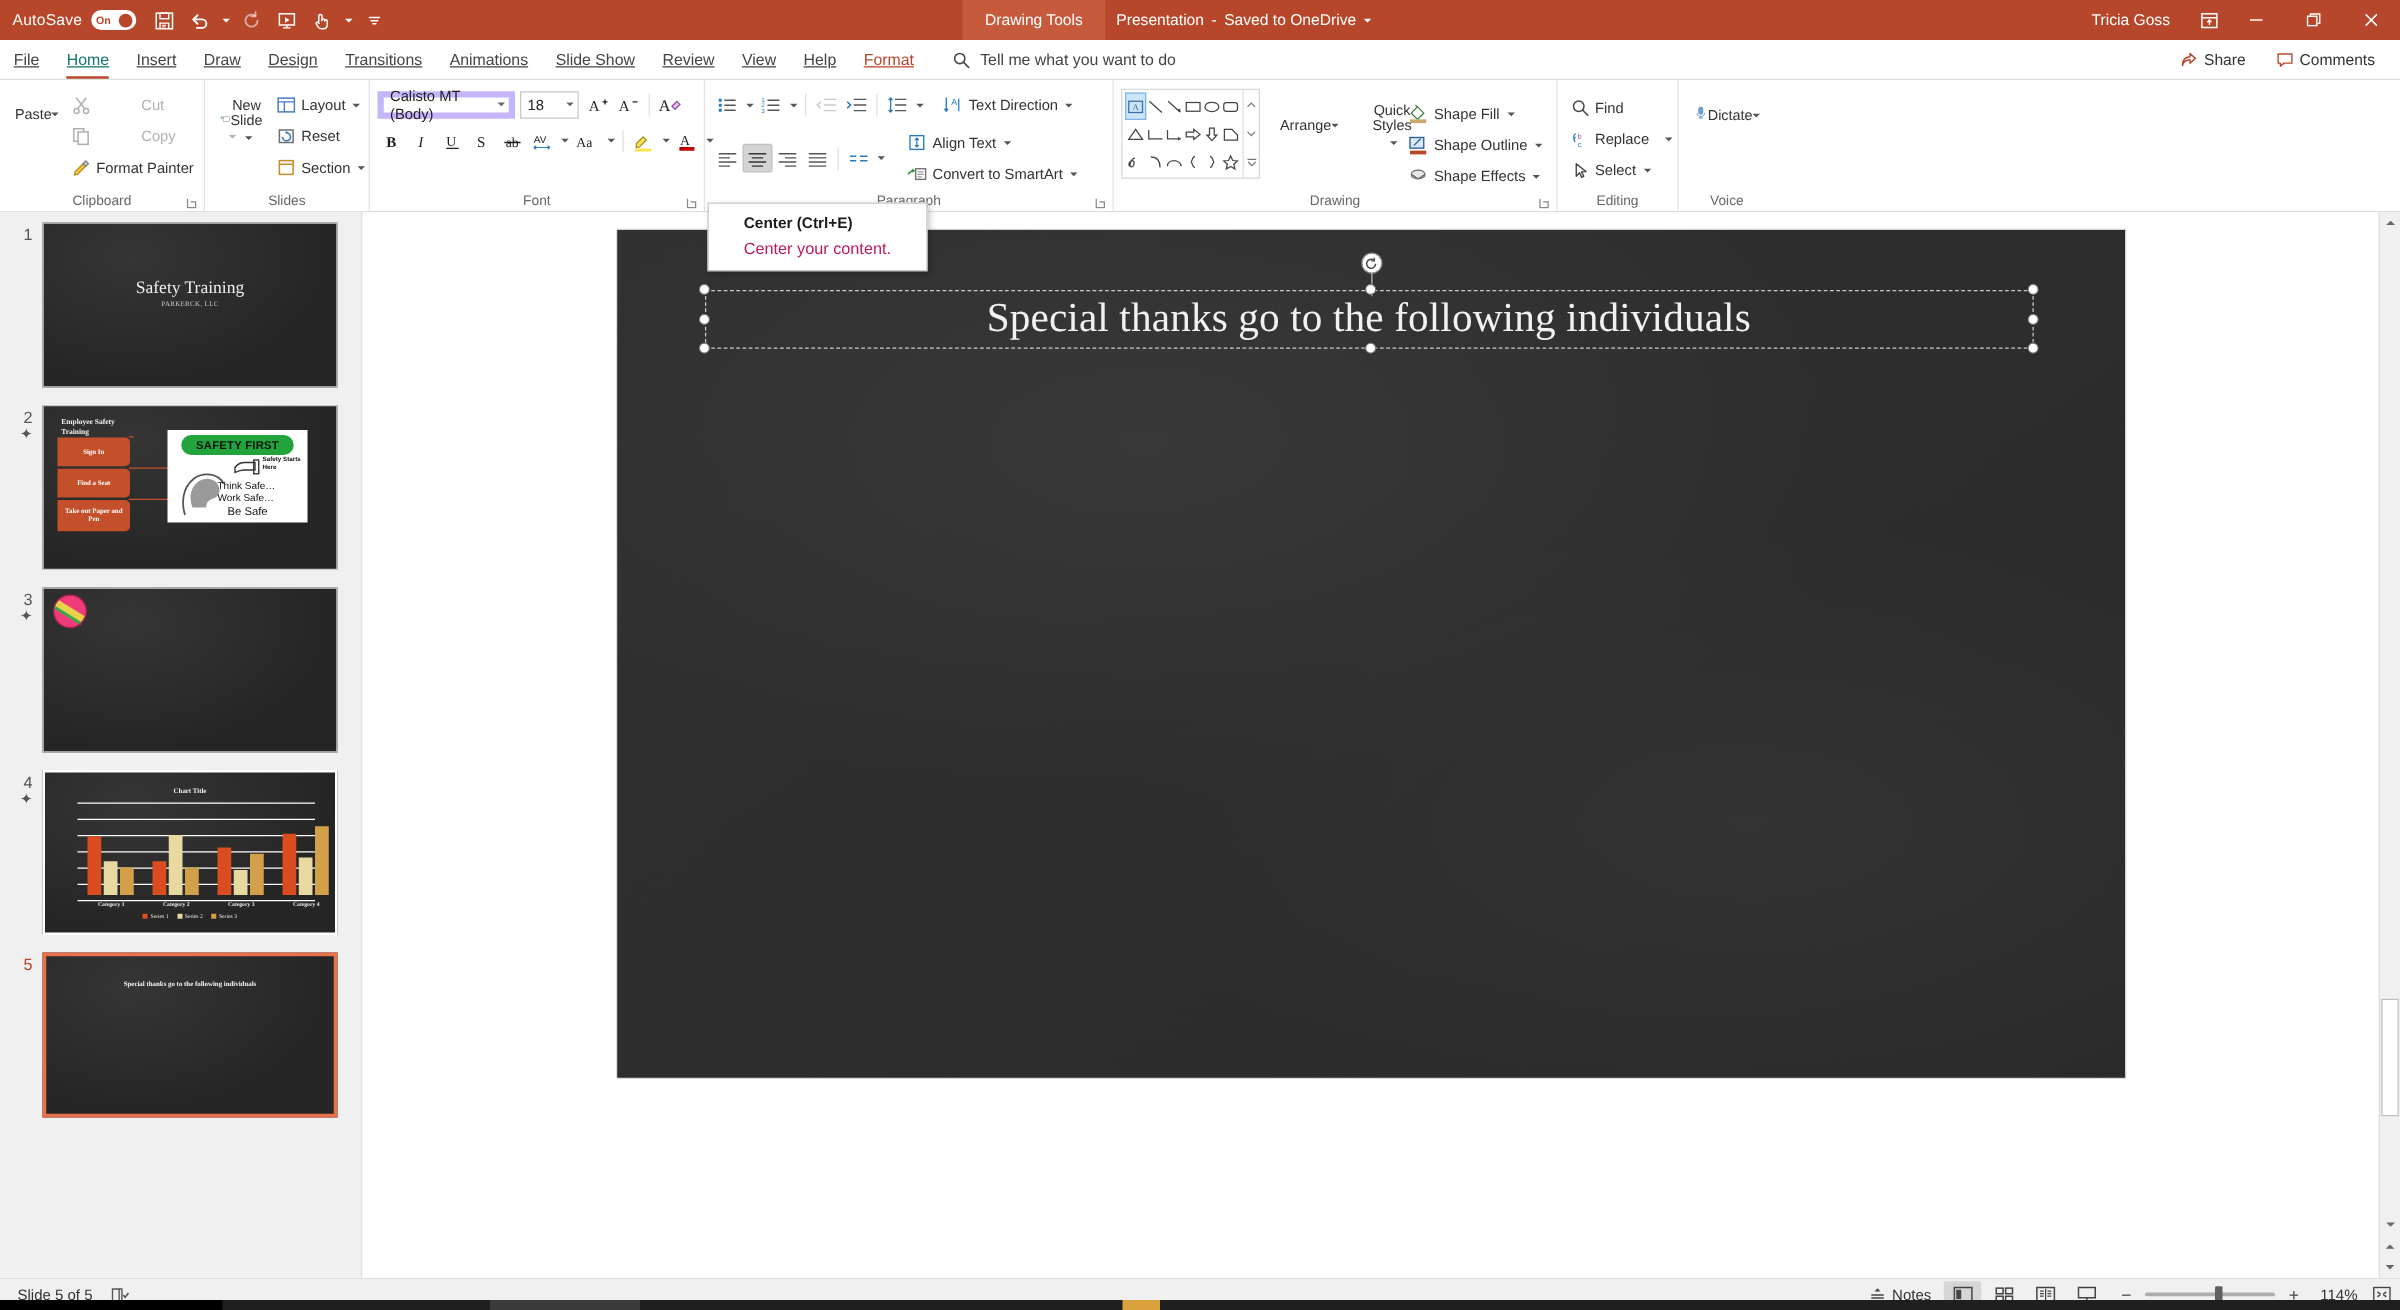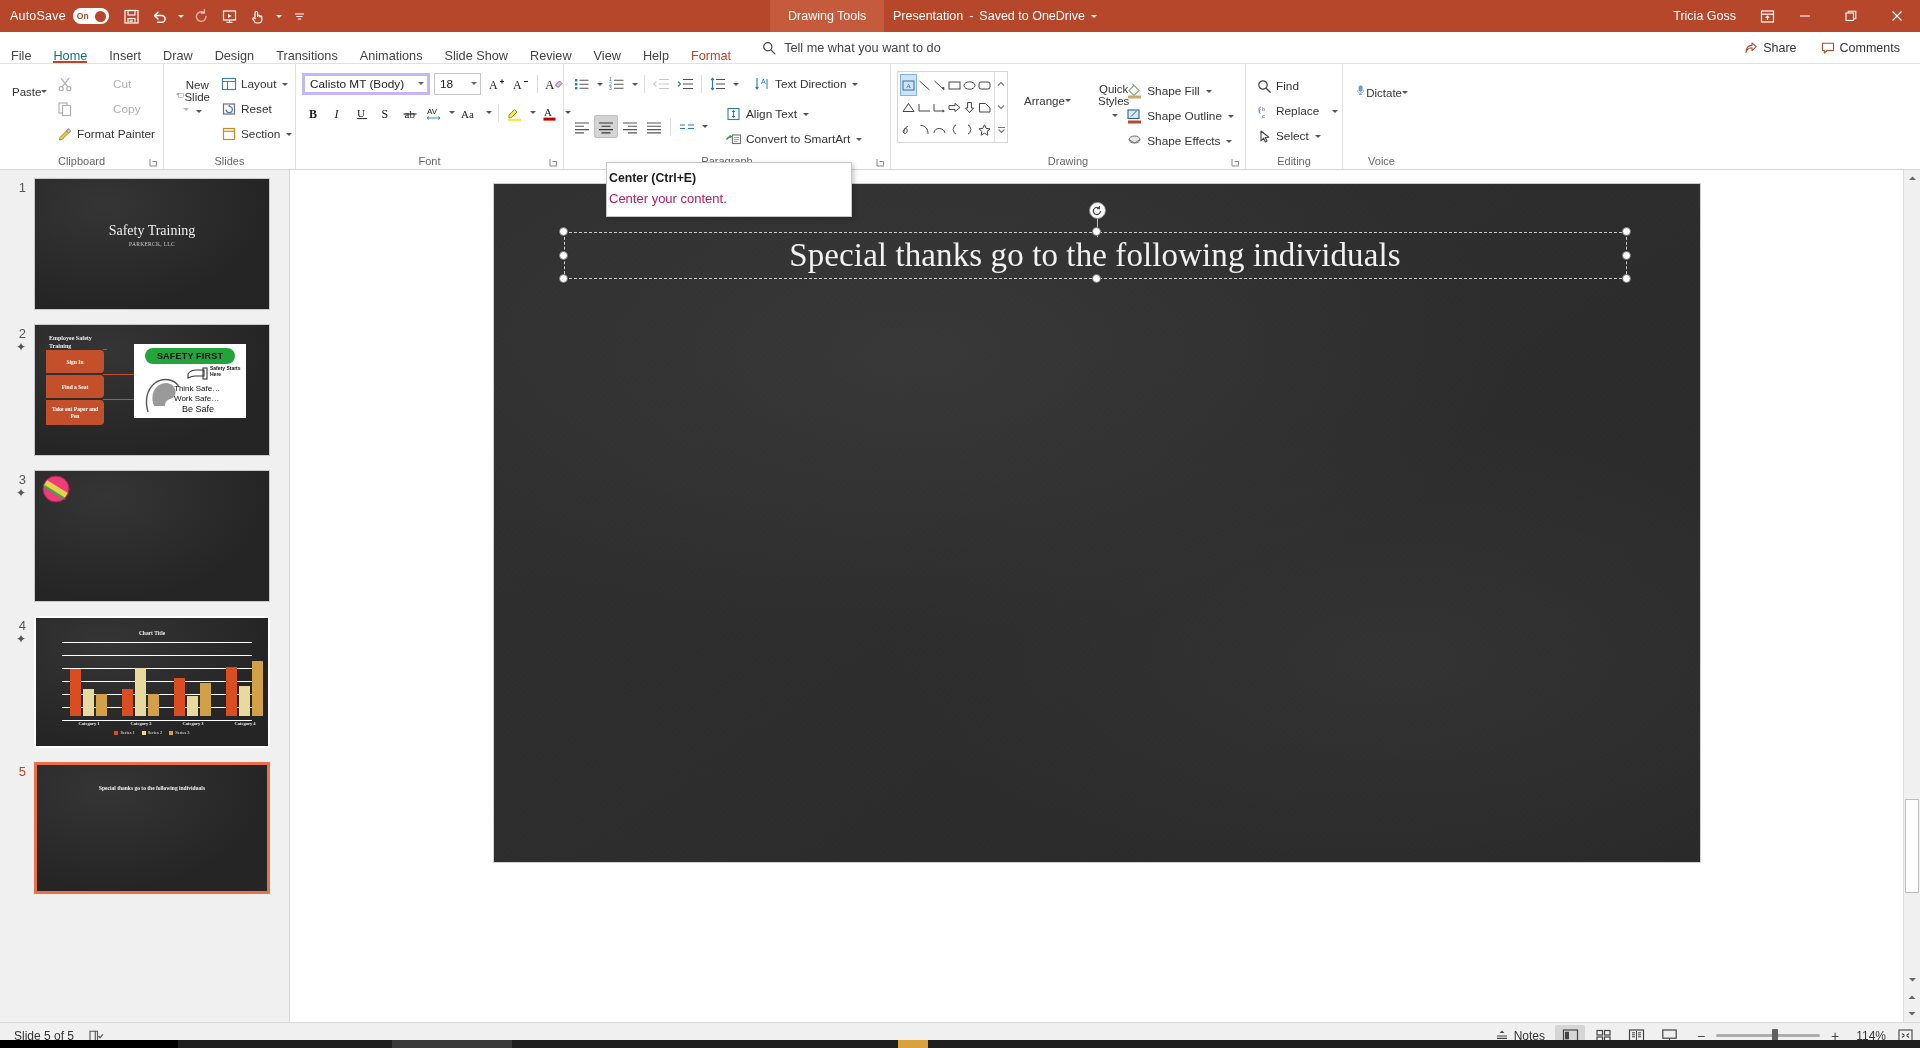--- a/index.html
+++ b/index.html
@@ -52,22 +52,22 @@
   .win-ico { width: 30px; height: 32px; display: flex; align-items: center; justify-content: center; }
   .wbtn { width: 46px; height: 32px; display: flex; align-items: center; justify-content: center; color: #fff; }
 
   
   .tabrow {
     height: 32px; flex: 0 0 32px; background: #fff;
     display: flex; align-items: stretch; position: relative;
     border-bottom: 1px solid #e1e1e1;
   }
   .tab {
-    display: flex; align-items: flex-end; padding: 0 11px;
-    font-size: 12.7px; color: #444; position: relative; cursor: default;
+    display: flex; align-items: center; padding: 0 11px;
+    font-size: 12.7px; color: #444; position: relative; cursor: default; text-decoration: underline;
   }
   .tab.active { color: #0f766e; }
   .tab.active::after {
     content: ''; position: absolute; left: 11px; right: 11px; bottom: 0;
     height: 2.5px; background: #b7472a;
   }
   .tab.ctx { color: #b7472a; }
   .tellme {
     display: flex; align-items: center; gap: 8px; margin-left: 20px;
     font-size: 12.7px; color: #444;
@@ -112,21 +112,21 @@
   .sm-btn.dis .cr { border-top-color: #b5b5b5; }
 
   .tool { width: 24px; height: 23px; display: flex; align-items: center; justify-content: center; border-radius: 2px; cursor: default; }
   .tool.sel { background: #d4d4d4; border: 1px solid #c0c0c0; }
   .tool.dis { opacity: .38; }
   .trow { display: flex; align-items: center; gap: 0px; }
   .tsep { width: 1px; height: 18px; background: #e0e0e0; margin: 0 4px; }
   .tool-cr { width: 11px; height: 23px; display:flex;align-items:center;justify-content:center;border-radius:2px;}
 
   .fontname {
-    width: 128px; height: 22px; border: 3px solid #c4b5fd; background: #fff;
+    width: 110px; height: 22px; border: 5px solid #c4b5fd; background: #fff;
     display: flex; align-items: center; padding: 0 3px 0 5px; font-size: 11.8px; color: #222;
   }
   .fontsize {
     width: 47px; height: 22px; border: 1px solid #c8c8c8; background: #fff;
     display: flex; align-items: center; padding: 0 3px 0 5px; font-size: 11.8px; color: #222; margin-left: 4px;
   }
   .cbx-cr { margin-left: auto; width:0;height:0;border-left:3.2px solid transparent;border-right:3.2px solid transparent;border-top:3.6px solid #666; }
 
   .shape-gallery {
     width: 124px; height: 72px; border: 1px solid #d6d6d6; background: #fff;
@@ -196,23 +196,23 @@
     background: #fff; border: 1px solid #7a7a7a; box-shadow: 0 0 1px rgba(0,0,0,.6);
   }
   .rot-handle {
     position: absolute; width: 17px; height: 17px; border-radius: 50%;
     background: #fff; border: 1px solid #8a8a8a; display:flex;align-items:center;justify-content:center;
   }
   .rot-stem { position: absolute; width: 1px; background: rgba(255,255,255,.7); }
 
   
   .tooltip {
-    position: absolute; left: 606px; top: 162px; width: 246px; height: 55px;
+    position: absolute; left: 566px; top: 162px; width: 176px; height: 55px;
     background: #fff; border: 1px solid #c6c6c6; box-shadow: 2px 2px 5px rgba(0,0,0,.22);
-    padding: 8px 2px; z-index: 50;
+    padding: 8px 28px; z-index: 50;
   }
   .tt-title { font-size: 12.3px; font-weight: bold; color: #1b1b1b; margin-bottom: 6px; }
   .tt-desc { font-size: 13px; color: #be185d; }
 
   
   .vscroll {
     width: 17px; flex: 0 0 17px; background: #f0f0f0; border-left: 1px solid #dedede;
     display: flex; flex-direction: column; position: relative;
   }
   .sb-arrow { height: 17px; display: flex; align-items: center; justify-content: center; background: #f0f0f0; }

